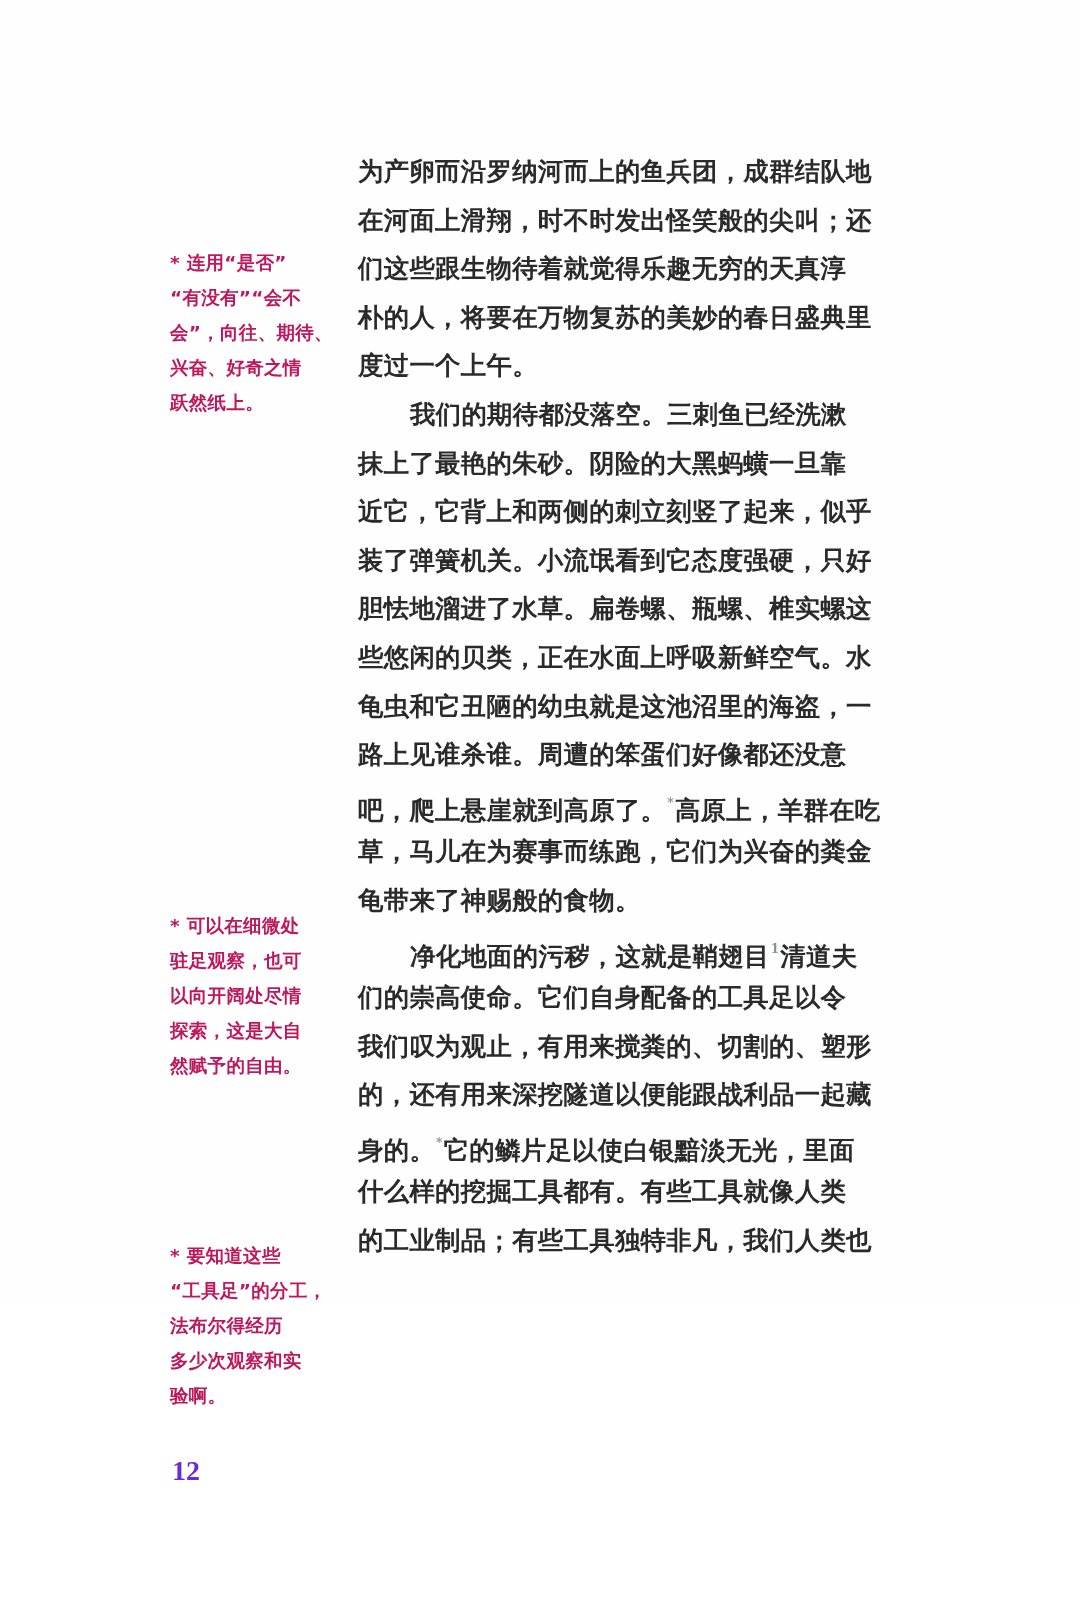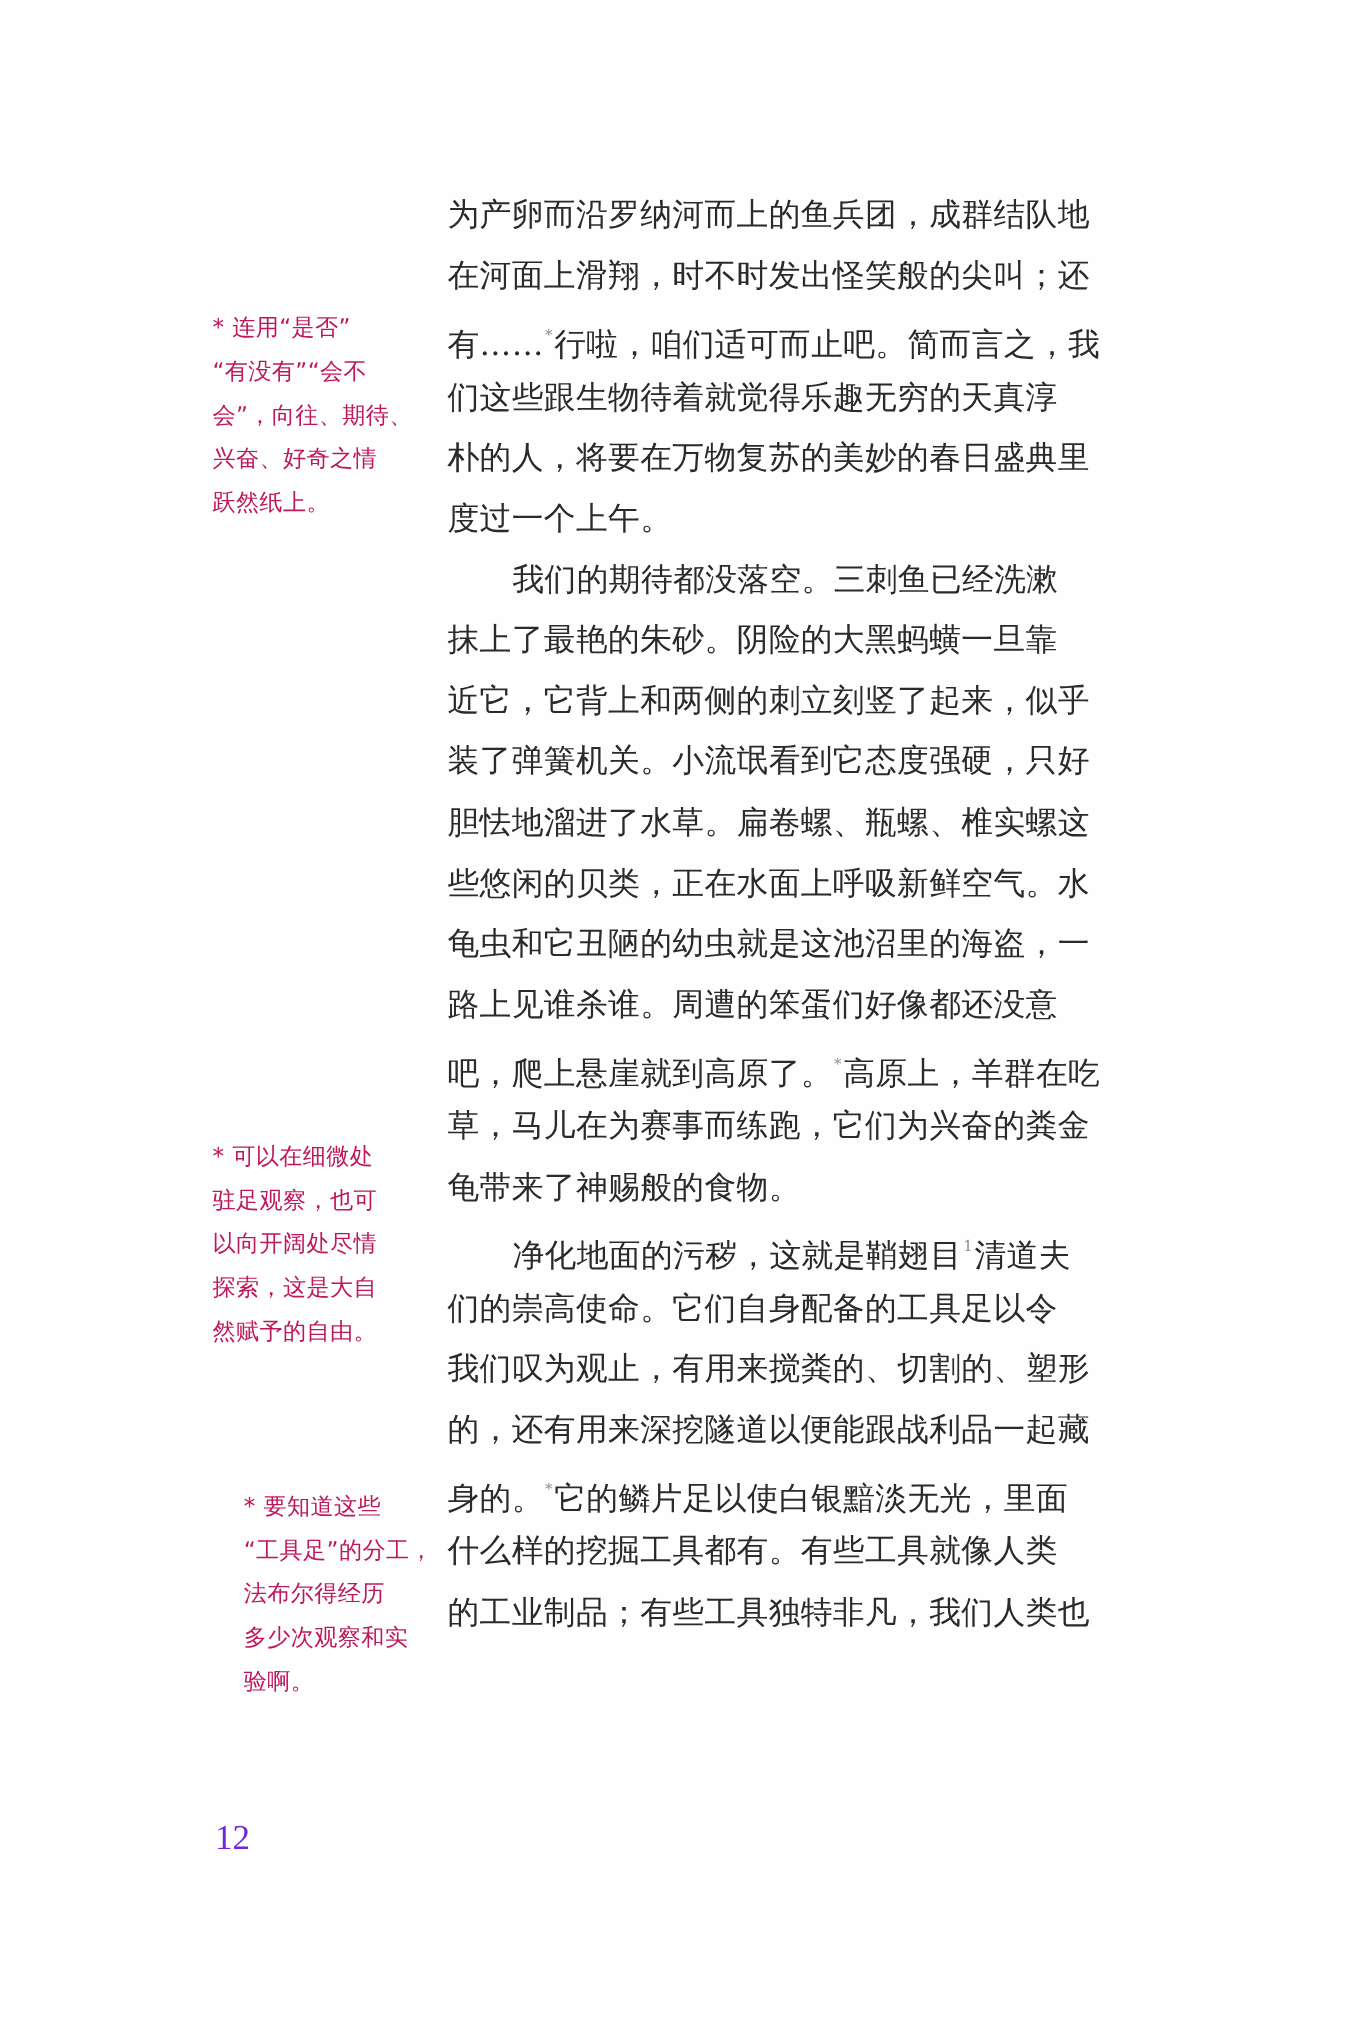--- a/index.html
+++ b/index.html
@@ -1,17 +1,17 @@
 <!DOCTYPE html>
 <html><head>
 <meta charset="utf-8">
 <style>
   html, body { margin: 0; padding: 0; background: #ffffff; }
   body { width: 1080px; height: 1620px; position: relative; overflow: hidden; }
-  .page { position: absolute; left: 0; top: 0; width: 1080px; height: 1304px; background: #fefefe; }
+  .page { position: absolute; left: 0; top: 0; width: 1080px; height: 1304px; background: #fefefe; font-weight: bold; }
   .main {
     position: absolute; left: 358px; top: 147px; width: 520px;
     font-family: "DejaVu Serif", "Liberation Serif", serif;
     font-size: 25.4px; line-height: 48.6px; color: #2a2a2a;
   }
   .line { white-space: nowrap; height: 48.6px; overflow: visible; letter-spacing: 0.3px; }
   .indent { padding-left: 52px; }
   .sup { font-size: 12px; color: #8a8f93; vertical-align: 12px; margin: 0 1px; }
   .note {
     position: absolute; left: 170px; width: 160px;
@@ -26,21 +26,20 @@
   }
 </style>
 </head>
 <body>
 
 <div class="page">
   <div class="main" id="main-text">
       <div>
         <div class="line">为产卵而沿罗纳河而上的鱼兵团，成群结队地</div>
         <div class="line">在河面上滑翔，时不时发出怪笑般的尖叫；还</div>
-        <div class="line"><span>有……</span><span class="sup">*</span><span>行啦，咱们适可而止吧。简而言之，我</span></div>
         <div class="line">们这些跟生物待着就觉得乐趣无穷的天真淳</div>
         <div class="line">朴的人，将要在万物复苏的美妙的春日盛典里</div>
         <div class="line">度过一个上午。</div>
       </div>
       <div>
         <div class="line indent">我们的期待都没落空。三刺鱼已经洗漱</div>
         <div class="line">抹上了最艳的朱砂。阴险的大黑蚂蟥一旦靠</div>
         <div class="line">近它，它背上和两侧的刺立刻竖了起来，似乎</div>
         <div class="line">装了弹簧机关。小流氓看到它态度强硬，只好</div>
         <div class="line">胆怯地溜进了水草。扁卷螺、瓶螺、椎实螺这</div>
@@ -69,21 +68,21 @@
         <div class="line">兴奋、好奇之情</div>
         <div class="line">跃然纸上。</div>
       </div>
       <div class="note" style="top: 908px;">
         <div class="line">*  可以在细微处</div>
         <div class="line">驻足观察，也可</div>
         <div class="line">以向开阔处尽情</div>
         <div class="line">探索，这是大自</div>
         <div class="line">然赋予的自由。</div>
       </div>
-      <div class="note" style="top: 1188px; margin-left: 25px;">
+      <div class="note" style="top: 1238px;">
         <div class="line">*  要知道这些</div>
         <div class="line">“工具足”的分工，</div>
         <div class="line">法布尔得经历</div>
         <div class="line">多少次观察和实</div>
         <div class="line">验啊。</div>
       </div>
     </div>
   <div class="pagenum">12</div>
 </div>
 

